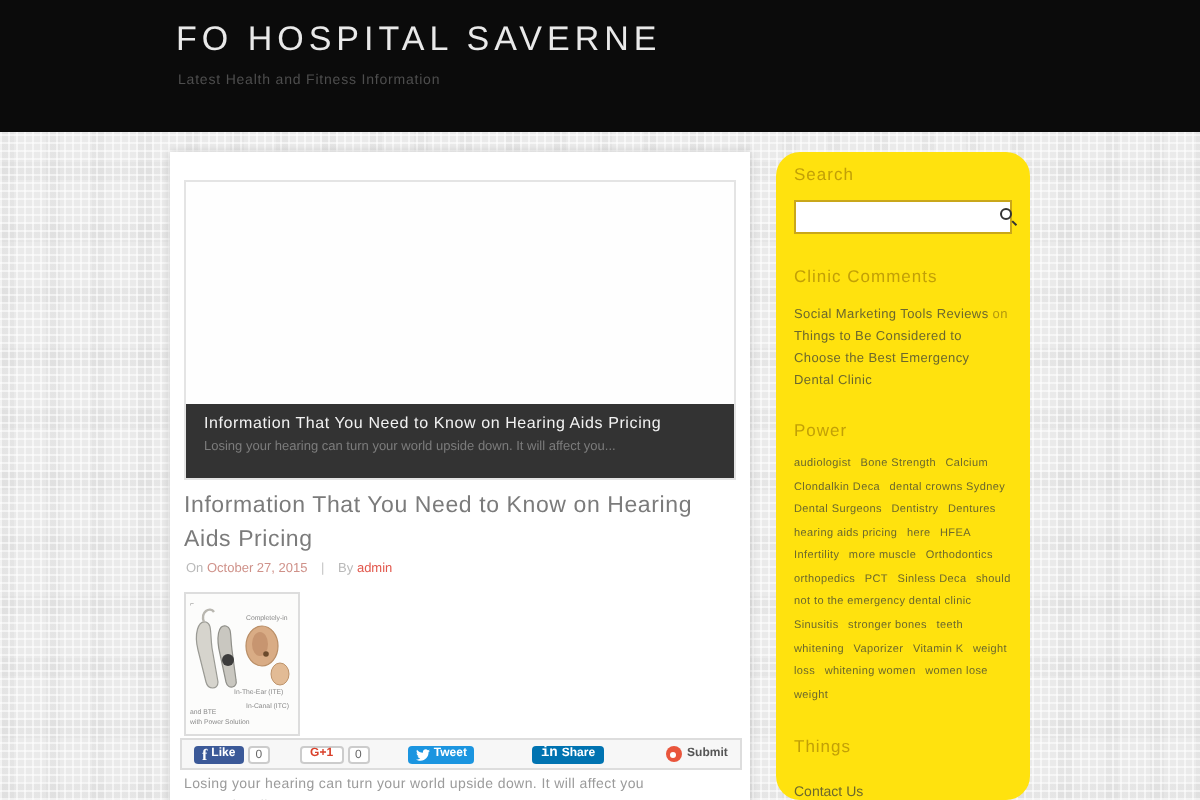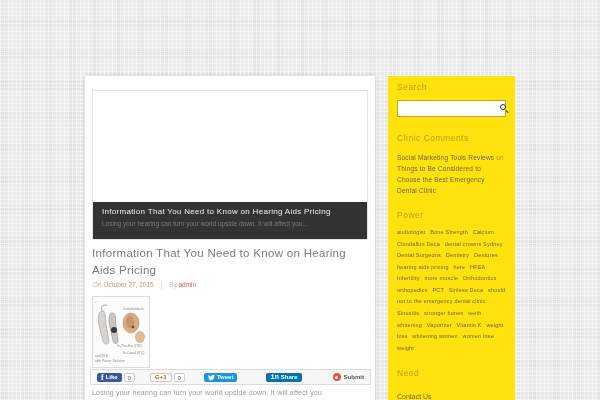--- a/index.html
+++ b/index.html
@@ -49,21 +49,21 @@
   .submit-icn{width:8px;height:8px;border-radius:50%;background:#e9553c;position:relative;}
   .submit-icn::after{content:"";position:absolute;left:2.5px;top:2.5px;width:3px;height:3px;
     border-radius:50%;background:#fff;}
   .submit-lbl{font-size:6px;font-weight:bold;color:#555;}
   .li-in{font-family:Liberation Mono, monospace;font-weight:bold;font-size:7px;}
   .fb-f{font-family:"Liberation Serif",serif;font-weight:bold;font-size:8px;}
   .post-body{position:absolute;left:7px;top:311px;width:278px;font-size:7px;color:#9b9b9b;
     line-height:1.6;letter-spacing:.2px;}
   
   .sidebar{position:absolute;left:388px;top:76px;width:127px;height:324px;background:#ffe20e;
-    padding:6px 9px;overflow:hidden;}
+    padding:6px 9px;overflow:hidden;border-radius:12px;}
   .sb-h{font-size:8.5px;font-weight:400;color:#c2a007;letter-spacing:.5px;margin:0;}
   .search-box{margin-top:8px;width:109px;height:17px;background:#fff;border:1px solid #c9a71a;
     display:flex;align-items:center;}
   .search-input{flex:1;border:none;outline:none;height:13px;font-size:7px;padding:0 4px;background:transparent;}
   .search-btn{width:14px;height:15px;background:transparent;border:none;cursor:pointer;position:relative;}
   .mag{position:absolute;left:3px;top:3px;width:6px;height:6px;border:1.3px solid #333;border-radius:50%;}
   .mag::after{content:"";position:absolute;left:5px;top:5px;width:3px;height:1.3px;background:#333;
     transform:rotate(45deg);transform-origin:left center;}
   .sb-comment{margin-top:9px;font-size:6.5px;line-height:1.7;color:#b3980d;letter-spacing:.2px;}
   .sb-link{color:#6c682d;text-decoration:none;cursor:pointer;}
@@ -74,20 +74,24 @@
   .sb-list a{font-size:7px;color:#6c682d;text-decoration:none;cursor:pointer;}
   .mt14{margin-top:14px;} .mt16{margin-top:16px;}
   
   .pi-label{font-size:3.4px;fill:#8a8a8a;}
 </style>
 </head>
 <body>
 
 <div id="screen">
 
+  <div class="site-header">
+    <div class="site-title">FO HOSPITAL SAVERNE</div>
+    <div class="site-tagline">Latest Health and Fitness Information</div>
+  </div>
 
   <div class="card">
 
     <div class="featured">
       <div class="featured-caption">
         <div class="featured-title">Information That You Need to Know on Hearing Aids Pricing</div>
         <div class="featured-excerpt">Losing your hearing can turn your world upside down. It will affect you...</div>
       </div>
     </div>
 
@@ -197,21 +201,21 @@
       <a>Sinusitis</a>
       <a>stronger bones</a>
       <a>teeth whitening</a>
       <a>Vaporizer</a>
       <a>Vitamin K</a>
       <a>weight loss</a>
       <a>whitening women</a>
       <a>women lose weight</a>
     </div>
 
-    <div class="sb-h mt14">Need</div>
+    <div class="sb-h mt14">Things</div>
     <ul class="sb-list">
       <li><a>Contact Us</a></li>
 
     </ul>
 
   </div>
 
 </div>
 
 </body></html>

